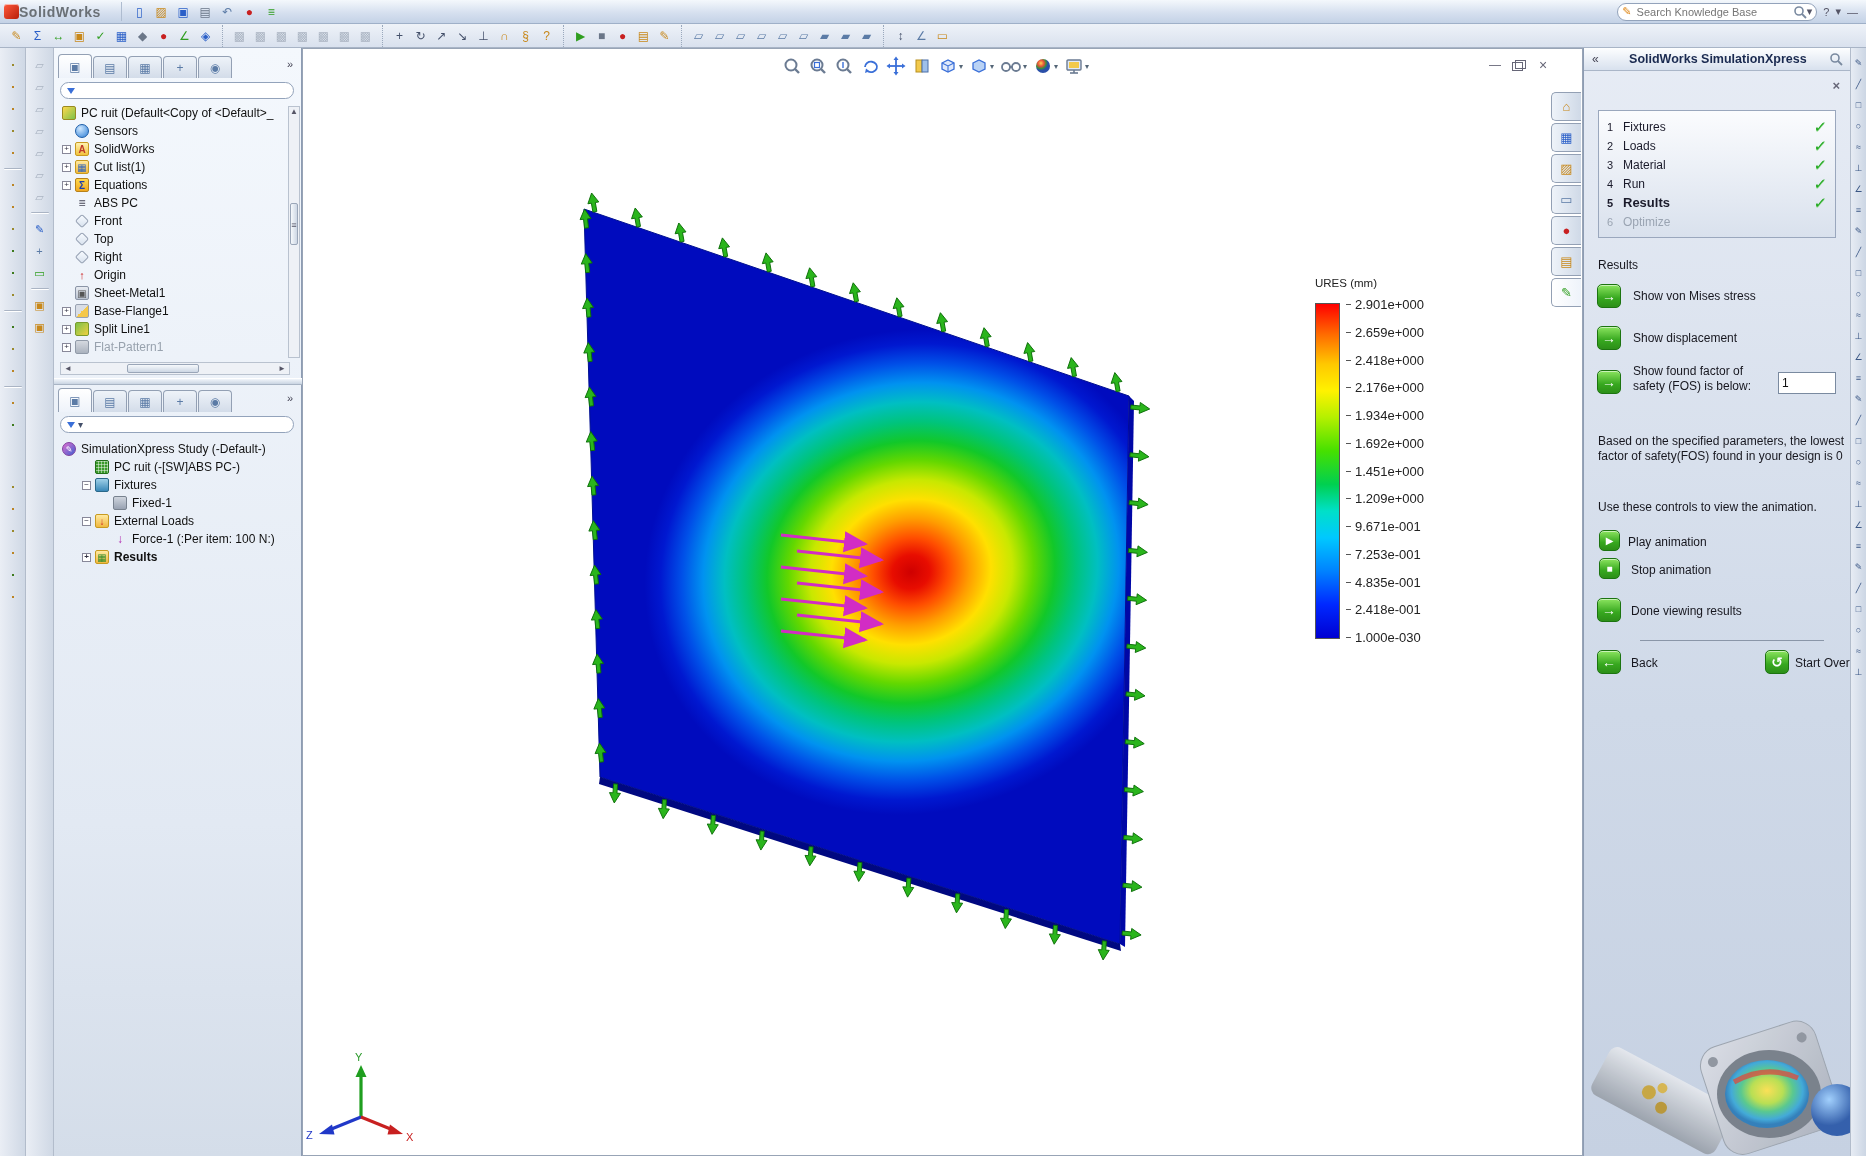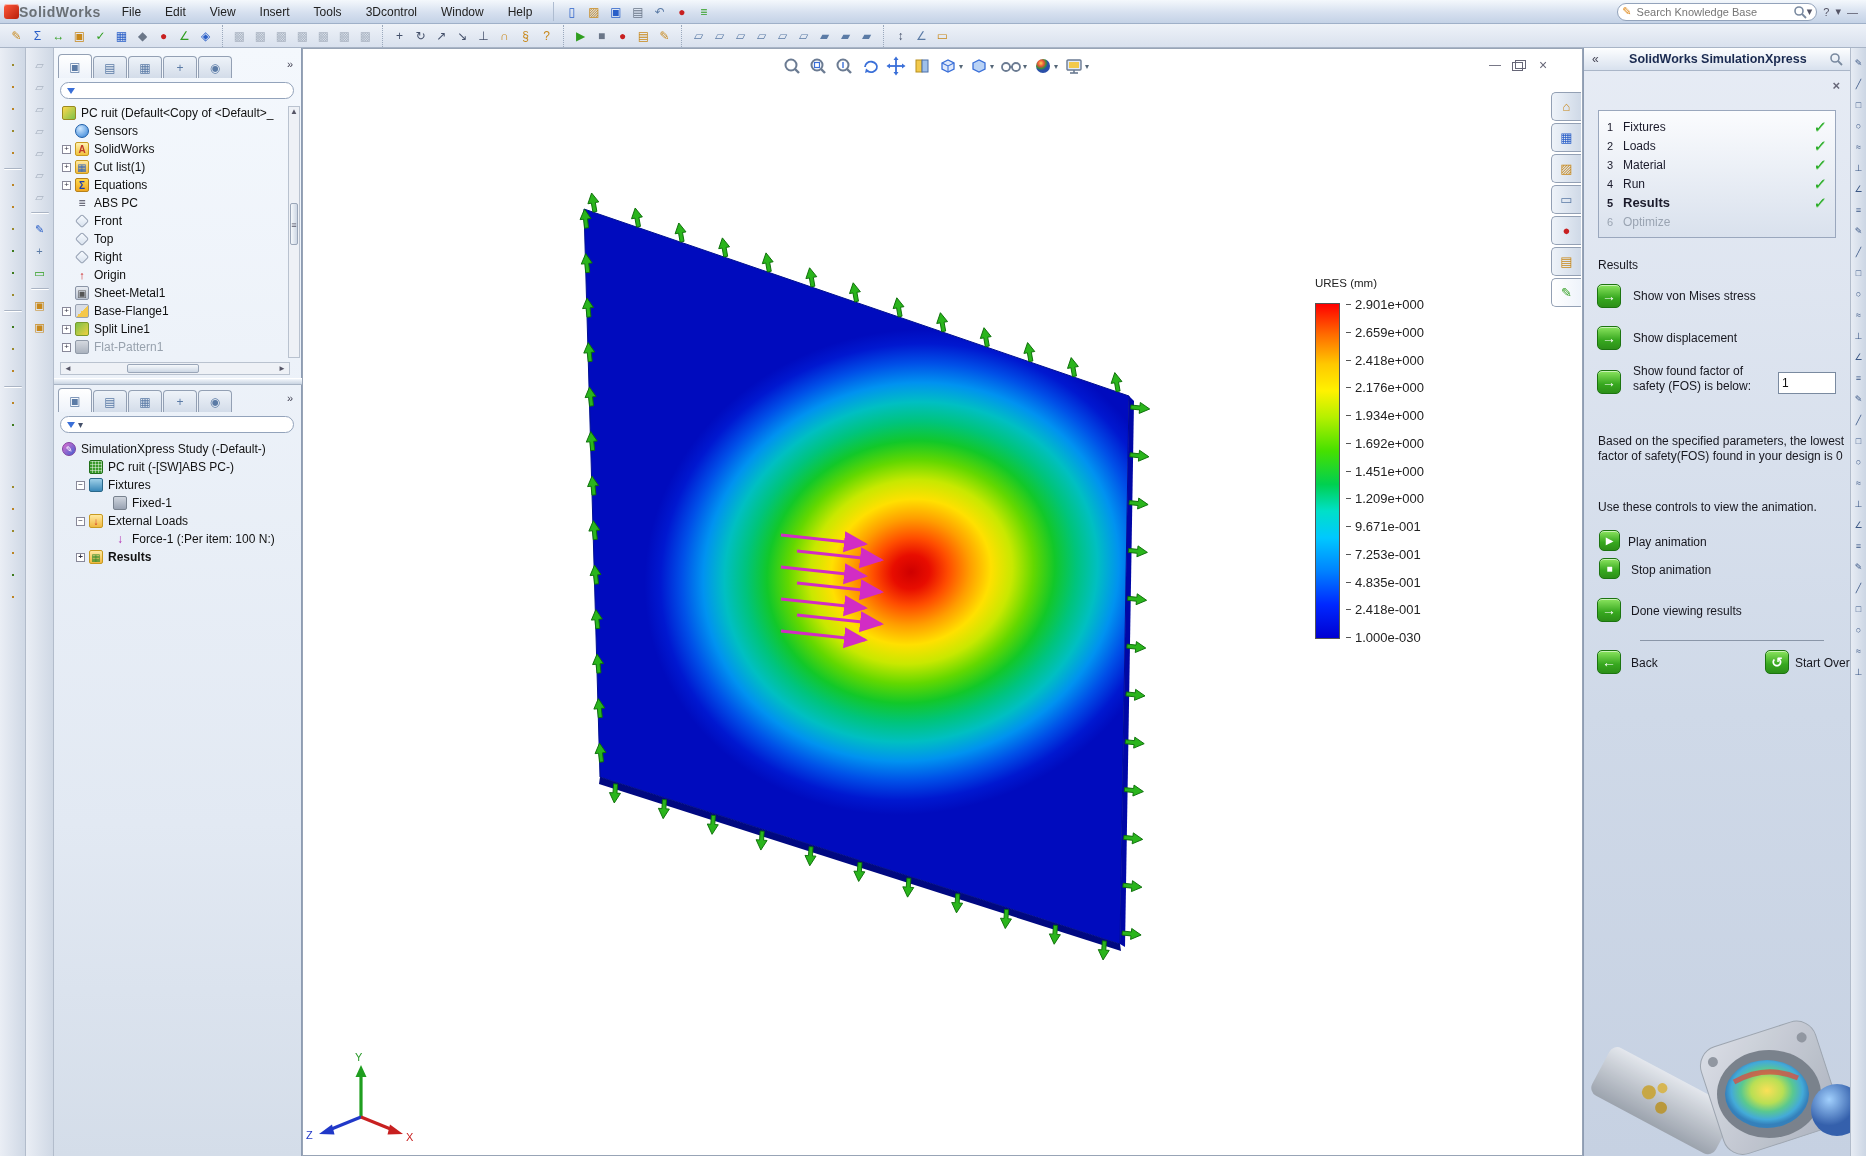--- a/index.html
+++ b/index.html
@@ -57,21 +57,21 @@
   .fm-filter{position:absolute;left:6px;width:234px;height:17px;background:#fff;border:1px solid #93a3bb;border-radius:9px;
      display:flex;align-items:center;font-size:10px;color:#3a6fd8;padding-left:6px;gap:3px;}
   .funnel{width:0;height:0;border-left:4px solid transparent;border-right:4px solid transparent;border-top:6px solid #3a6fd8;display:inline-block;}
   .trow{display:flex;align-items:center;height:18px;padding-left:8px;font-size:12px;color:#111;white-space:nowrap;overflow:hidden;}
   .trow .expbox{width:9px;height:9px;border:1px solid #889;background:#fff;margin-right:4px;flex:0 0 auto;
      display:inline-flex;align-items:center;justify-content:center;font-size:8px;line-height:1;color:#334;visibility:hidden;}
   .trow.plus .expbox,.trow.minus .expbox{visibility:visible;}
   .trow.plus .expbox::after{content:"+";} .trow.minus .expbox::after{content:"−";}
   .trow.dim{color:#98a2ae;}
   .trow.bold{font-weight:bold;}
-  .trow.ind1{padding-left:22px;} .trow.ind2{padding-left:46px;}
+  .trow.ind1{padding-left:28px;} .trow.ind2{padding-left:46px;}
   .ticon{width:14px;height:14px;margin-right:5px;flex:0 0 auto;display:inline-flex;align-items:center;justify-content:center;font-size:10px;border-radius:2px;}
   .sensors-icon{background:radial-gradient(circle at 35% 30%,#cfe8ff,#2f7fd6);border-radius:50%;border:1px solid #1d5da8;}
   .annotations-icon{background:linear-gradient(#fff2b0,#f2c23e);border:1px solid #c89a20;color:#c03a2a;font-weight:bold;}
   .annotations-icon::after{content:"A";}
   .cutlist-icon{background:linear-gradient(#ffe9a0,#f0b840);border:1px solid #c89a20;color:#2a62c0;}
   .cutlist-icon::after{content:"▦";}
   .equations-icon{background:linear-gradient(#ffd84d,#f0a820);border:1px solid #b8821a;color:#1a3fb0;font-weight:bold;}
   .equations-icon::after{content:"Σ";}
   .material-icon{color:#445;font-size:12px;} .material-icon::after{content:"≡";}
   .plane-icon{border:1px solid #97a2b4;background:linear-gradient(135deg,#f8fbff,#d8e2ee);width:10px;height:10px;transform:rotate(45deg);margin:2px 7px 2px 2px;}
@@ -162,31 +162,20 @@
 </head>
 <body>
 
 <div id="app">
 
   <header id="titlebar">
     <div class="logo">
       <span class="logo-cube"></span>
       <span class="logo-text">SolidWorks</span>
     </div>
-    <nav id="menubar">
-
-    <span class="menu-item">File</span>
-        <span class="menu-item">Edit</span>
-        <span class="menu-item">View</span>
-        <span class="menu-item">Insert</span>
-        <span class="menu-item">Tools</span>
-        <span class="menu-item">3Dcontrol</span>
-        <span class="menu-item">Window</span>
-        <span class="menu-item">Help</span>
-      </nav>
     <div class="quick-icons">
 
     <span class="qi new-document-icon">
           <span class="g t-blue">▯</span>
         </span>
         <span class="qi open-icon">
           <span class="g t-gold">▨</span>
         </span>
         <span class="qi save-icon">
           <span class="g t-blue">▣</span>

